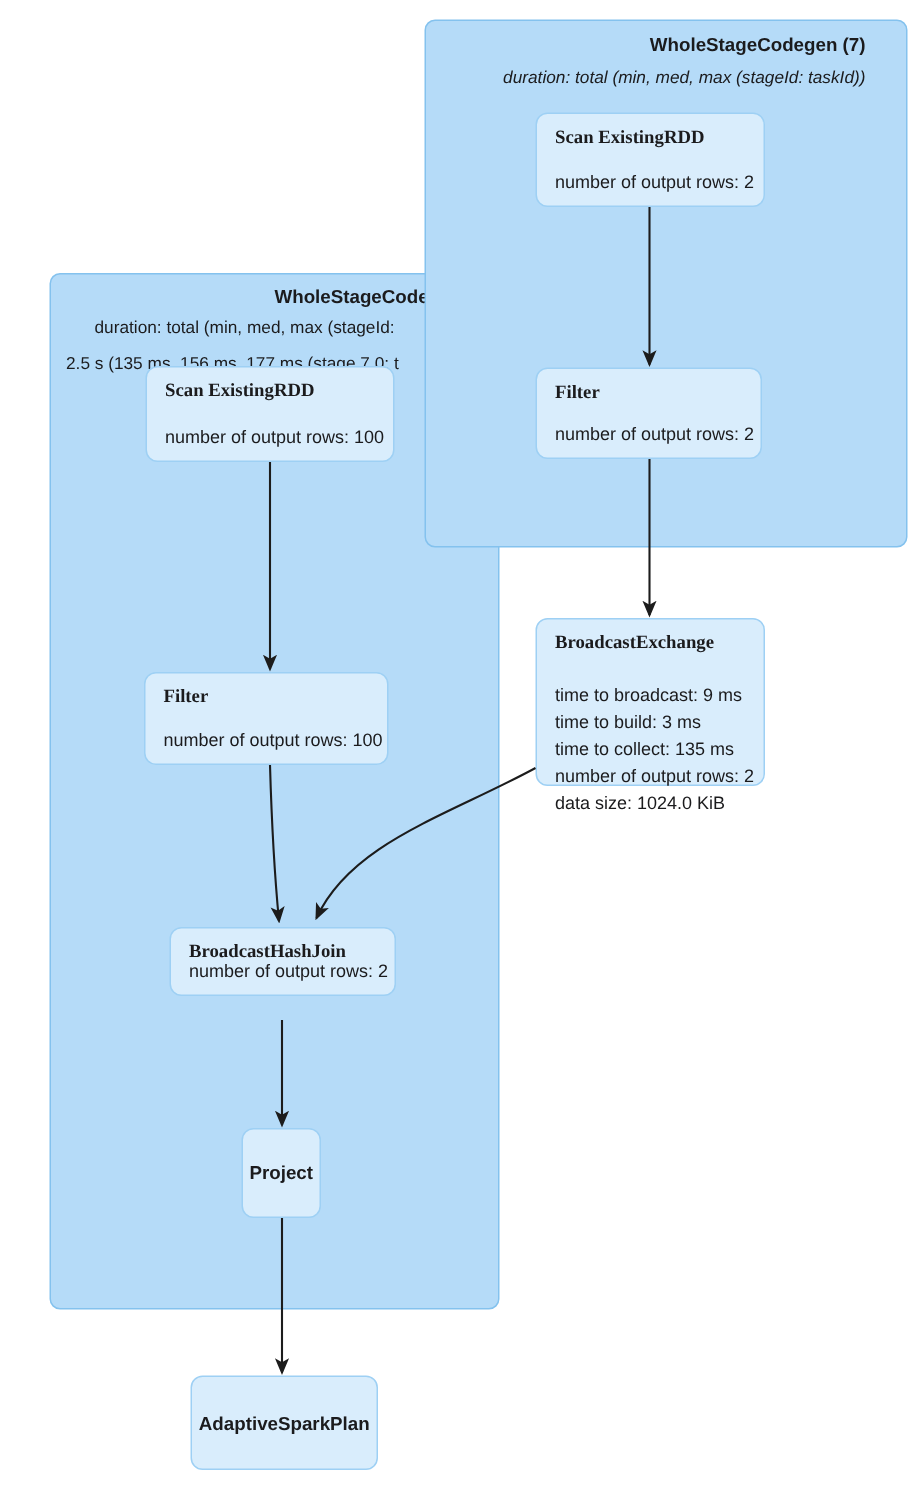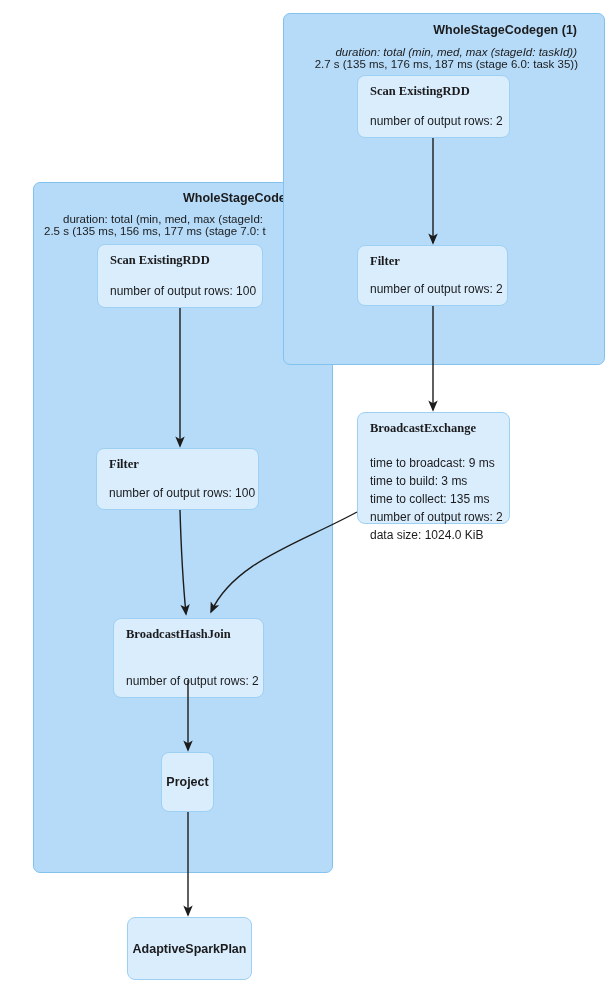--- a/index.html
+++ b/index.html
@@ -78,27 +78,26 @@
   }
 </style>
 </head>
 <body>
 
 <div id="canvas" style="--cluster-fill: #b5dbf8; --cluster-border: #84c2ee; --node-fill: #d9edfc; --node-border: #9ed0f4; --edge: #1c1c1c; --text: #1b1b1d;">
 
   <div class="cluster" style="left:33px;top:182px;width:300px;height:691px;">
     <div class="cluster-title" style="left:149px;top:8px;">WholeStageCode</div>
     <div class="cluster-durations" style="left:29px;top:30px;">duration: total (min, med, max (stageId:</div>
-    <div class="cluster-durations" style="left:10px;top:42px;">2.5 s (135 ms, 156 ms, 177 ms (stage 7.0: t</div>
+    <div class="cluster-durations" style="left:10px;top:54px;">2.5 s (135 ms, 156 ms, 177 ms (stage 7.0: t</div>
   </div>
 
   <div class="cluster" style="left:283px;top:13px;width:322px;height:352px;">
-    <div class="cluster-title align-right" style="right:27px;top:9px;">WholeStageCodegen (1)</div>
+    <div class="cluster-title align-right" style="right:27px;top:9px;">WholeStageCodegen (7)</div>
     <div class="cluster-durations align-right" style="right:27px;top:32px;font-style:italic;">duration: total (min, med, max (stageId: taskId))</div>
-    <div class="cluster-durations align-right" style="right:26px;top:44px;">2.7 s (135 ms, 176 ms, 187 ms (stage 6.0: task 35))</div>
   </div>
 
   <div class="plan-node" style="left:357px;top:75px;width:153px;height:63px;">
     <div class="node-name">Scan ExistingRDD</div>
     <div class="node-metric">number of output rows: 2</div>
   </div>
 
   <div class="plan-node" style="left:357px;top:245px;width:151px;height:61px;">
     <div class="node-name">Filter</div>
     <div class="node-metric">number of output rows: 2</div>
@@ -118,21 +117,21 @@
   <div class="plan-node" style="left:97px;top:244px;width:166px;height:64px;">
     <div class="node-name">Scan ExistingRDD</div>
     <div class="node-metric">number of output rows: 100</div>
   </div>
 
   <div class="plan-node" style="left:96px;top:448px;width:163px;height:62px;">
     <div class="node-name">Filter</div>
     <div class="node-metric">number of output rows: 100</div>
   </div>
 
-  <div class="plan-node" style="left:113px;top:618px;width:151px;height:80px;">
+  <div class="plan-node" style="left:113px;top:618px;width:151px;height:46px;">
     <div class="node-name">BroadcastHashJoin</div>
     <div class="node-metric">number of output rows: 2</div>
   </div>
 
   <div class="plan-node center-label" style="left:127px;top:917px;width:125px;height:63px;">
     <div class="label-text">AdaptiveSparkPlan</div>
   </div>
 
   <div class="plan-node center-label" style="left:161px;top:752px;width:53px;height:60px;">
     <div class="label-text">Project</div>

